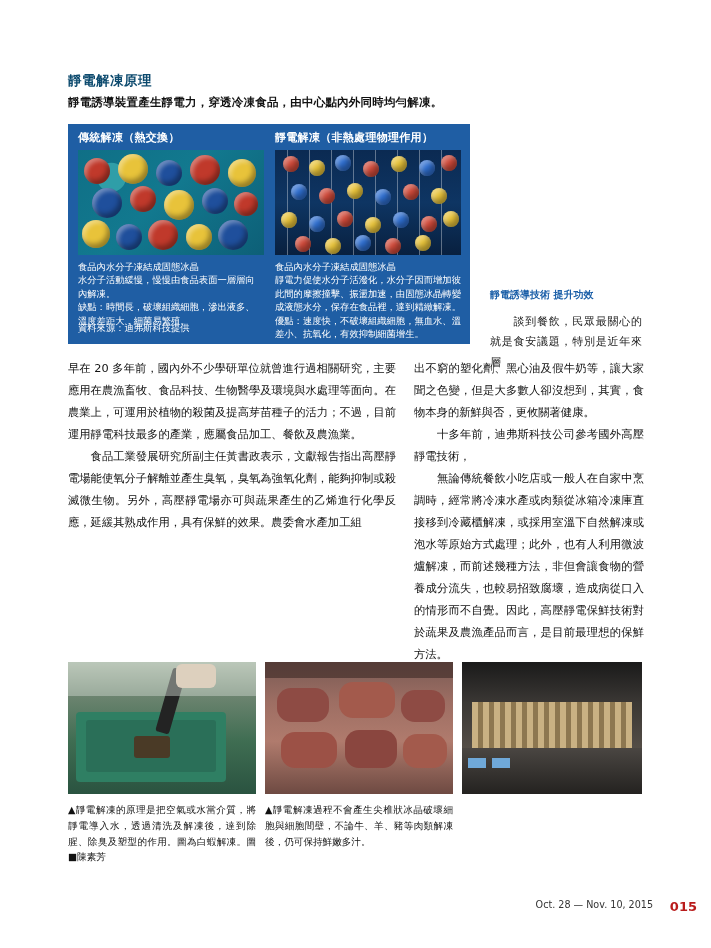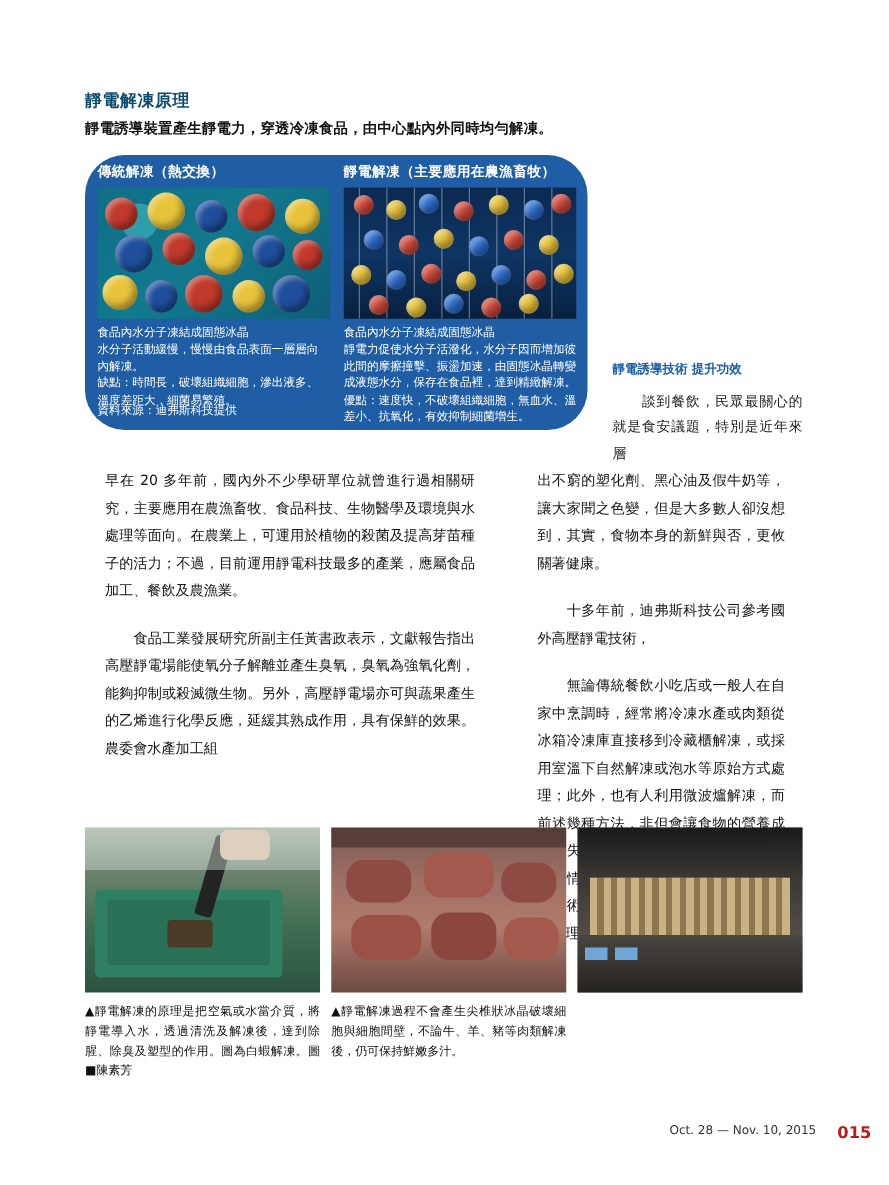--- a/index.html
+++ b/index.html
@@ -16,21 +16,21 @@
     font-size:13.5px;font-weight:bold;color:#0c4a6e;letter-spacing:.5px;
   }
   .head-sub{
     position:absolute;left:68px;top:95px;width:560px;
     font-size:11.5px;font-weight:bold;color:#111;letter-spacing:.2px;
   }
 
   
   .panel{
     position:absolute;left:68px;top:124px;width:402px;height:220px;
-    background:#1f5ea4;color:#fff;border-radius:32px;
+    background:#1f5ea4;color:#fff;
   }
   .panel .ph{
     position:absolute;top:6px;font-size:11px;font-weight:bold;letter-spacing:.3px;
   }
   .ph-left{left:10px;}
   .ph-right{left:207px;}
   .imgbox{position:absolute;top:26px;height:105px;}
   .imgbox.left{left:10px;width:186px;}
   .imgbox.right{left:207px;width:186px;}
 
@@ -68,21 +68,21 @@
   .rcol2{
     position:absolute;left:490px;top:312px;width:152px;
     font-size:11px;line-height:1.85;text-align:justify;
   }
 
   
   .bodycol{
     position:absolute;top:358px;width:328px;
     font-size:11.3px;line-height:1.95;text-align:justify;color:#111;
   }
-  .bodycol p{margin:16px;text-indent:0;}
+  .bodycol p{margin:0;text-indent:0;}
   .col-left{left:68px;}
   .col-right{left:414px;width:230px;}
 
   
   .photo{position:absolute;top:662px;height:132px;border:0;}
   .ph1{left:68px;width:188px;}
   .ph2{left:265px;width:188px;}
   .ph3{left:462px;width:180px;}
 
   .p1{
@@ -119,21 +119,21 @@
 </head>
 <body>
 
 <div class="page">
 
   <div class="head-title">靜電解凍原理</div>
   <div class="head-sub">靜電誘導裝置產生靜電力，穿透冷凍食品，由中心點內外同時均勻解凍。</div>
 
   <div class="panel">
     <div class="ph ph-left">傳統解凍（熱交換）</div>
-    <div class="ph ph-right">靜電解凍（主要應用在農漁畜牧）</div>
+    <div class="ph ph-right">靜電解凍（非熱處理物理作用）</div>
 
     <div class="imgbox left">
       <div class="ill1">
         <span class="ball" style="left:6px;top:8px;width:26px;height:26px;background:#c0392b;"></span>
         <span class="ball" style="left:40px;top:4px;width:30px;height:30px;background:#e8c33a;"></span>
         <span class="ball" style="left:78px;top:10px;width:26px;height:26px;background:#1f4f9c;"></span>
         <span class="ball" style="left:112px;top:5px;width:30px;height:30px;background:#c0392b;"></span>
         <span class="ball" style="left:150px;top:9px;width:28px;height:28px;background:#e8c33a;"></span>
         <span class="ball" style="left:14px;top:38px;width:30px;height:30px;background:#1f4f9c;"></span>
         <span class="ball" style="left:52px;top:36px;width:26px;height:26px;background:#c0392b;"></span>

